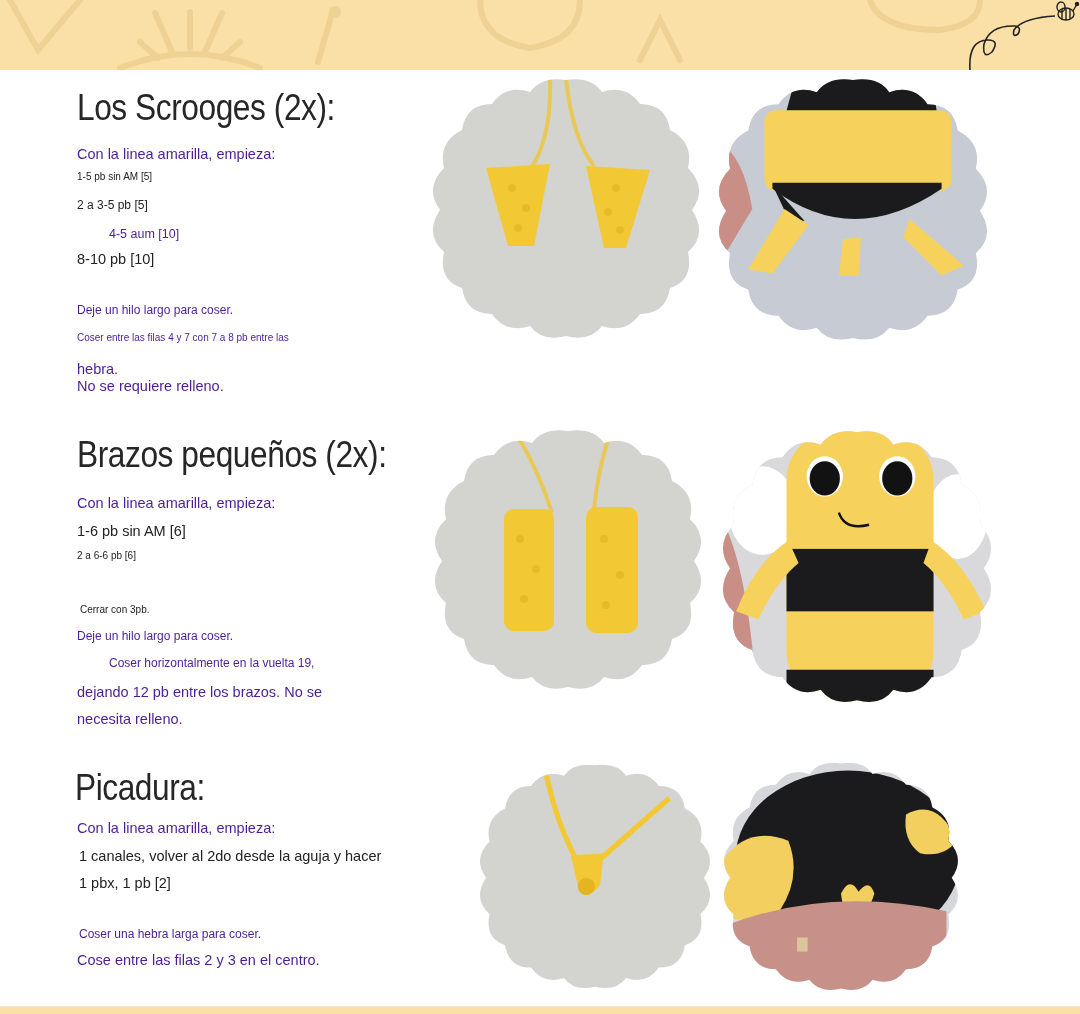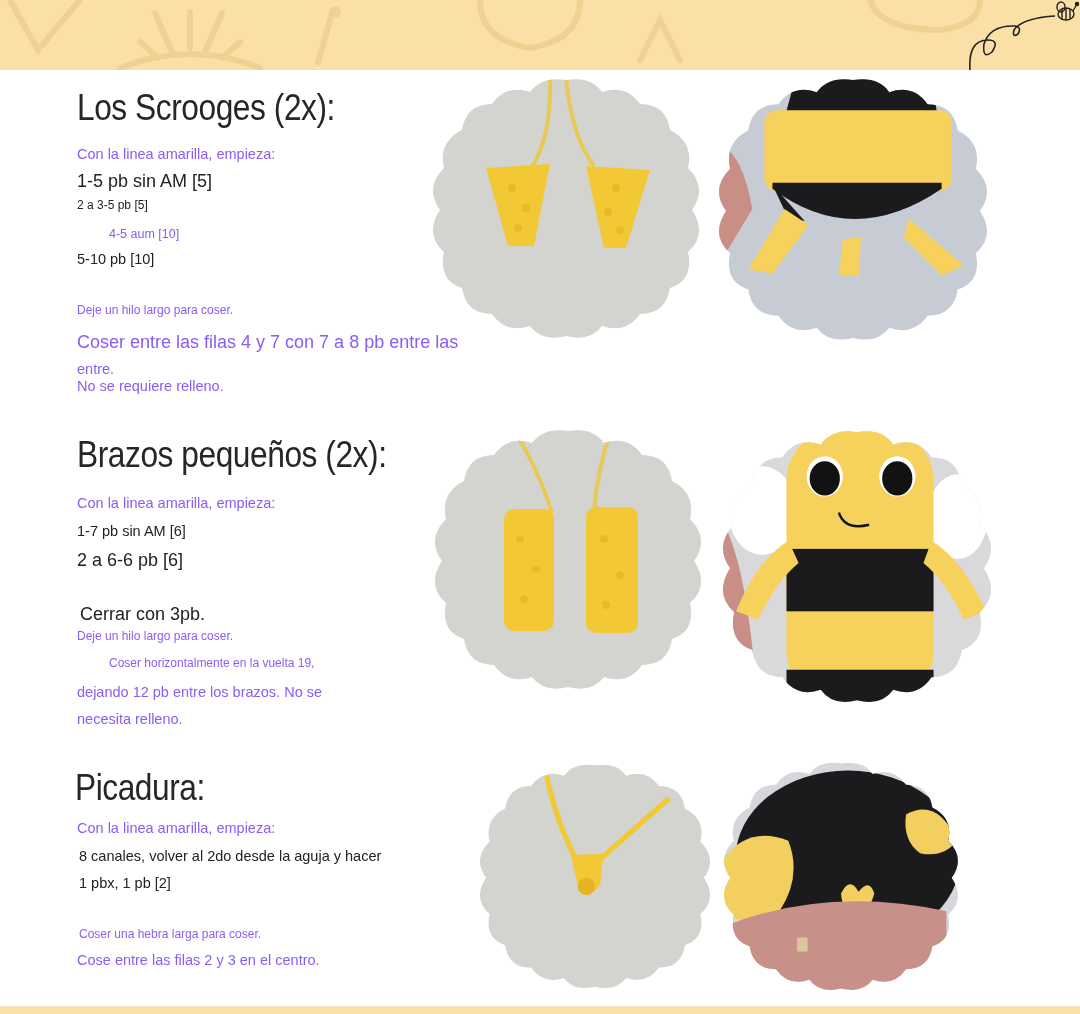--- a/index.html
+++ b/index.html
@@ -9,22 +9,22 @@
     .top-banner { position: absolute; left: 0; top: 0; width: 1080px; height: 70px; background: #fae0a6; overflow: hidden; }
     .top-banner svg.doodles { position: absolute; left: 0; top: 0; }
     .bee-deco { position: absolute; right: 0; top: 0; width: 120px; height: 70px; }
     .bottom-banner { position: absolute; left: 0; bottom: 0; width: 1080px; height: 8px; background: #fae0a6; border-top: 1px solid #f6e8c4; }
 
     .page { position: absolute; left: 0; top: 70px; width: 1080px; height: 936px; background: #ffffff; }
 
     .section { position: absolute; left: 0; width: 980px; }
     .text-col { position: absolute; left: 77px; }
     .section-title { font-family: "Liberation Sans", sans-serif; font-size: 36px; color: #262626; letter-spacing: -0.5px; transform: scaleX(0.88); transform-origin: left top; white-space: nowrap; line-height: 1.1; }
-    .line { font-size: 15px; color: #8b5cf6; white-space: nowrap; line-height: 1.2; position: absolute; left: 0; }
-    .line.sm { font-size: 18px; }
+    .line { font-size: 15px; color: #4c1d95; white-space: nowrap; line-height: 1.2; position: absolute; left: 0; }
+    .line.sm { font-size: 10px; }
     .line.md { font-size: 14.5px; }
     .line.lg { font-size: 12px; }
     .line.dark { color: #222; }
 
     .photo { position: absolute; }
     .photo svg { display: block; }
   </style>
 </head>
 <body>
 
@@ -61,24 +61,24 @@
 
 <div class="page">
 
   <div class="section" style="top:0;height:350px;">
     <div class="text-col" style="top:18px;width:360px;">
       <div class="section-title">Los Scrooges (2x):</div>
       <div class="line md" style="top:58px;">Con la linea amarilla, empieza:</div>
       <div class="line sm dark" style="top:83px;">1-5 pb sin AM [5]</div>
       <div class="line lg dark" style="top:110px;">2 a 3-5 pb [5]</div>
       <div class="line sm" style="top:139px;font-size:12.5px;margin-left:32px;">4-5 aum [10]</div>
-      <div class="line md dark" style="top:163px;">5-10 pb [10]</div>
+      <div class="line md dark" style="top:163px;">8-10 pb [10]</div>
       <div class="line lg" style="top:215px;">Deje un hilo largo para coser.</div>
       <div class="line sm" style="top:244px;">Coser entre las filas 4 y 7 con 7 a 8 pb entre las</div>
-      <div class="line md" style="top:273px;">entre.</div>
+      <div class="line md" style="top:273px;">hebra.</div>
       <div class="line md" style="top:290px;">No se requiere relleno.</div>
     </div>
 
     <div class="photo" style="left:426px;top:8px;">
       <svg width="280" height="260" viewBox="0 0 280 260">
         <defs>
           <clipPath id="sc1">
               <path d="M140 2 Q165 -2 176 14 Q200 6 214 26 Q240 26 244 52 Q268 64 262 90 Q282 110 266 132 Q282 156 262 174 Q268 202 244 210 Q240 236 214 236 Q200 256 176 248 Q164 264 140 258 Q116 264 104 248 Q80 256 66 236 Q40 236 36 210 Q12 202 18 174 Q-2 156 14 132 Q-2 110 18 90 Q12 64 36 52 Q40 26 66 26 Q80 6 104 14 Q116 -2 140 2 Z"></path>
             </clipPath>
         </defs>
@@ -119,21 +119,21 @@
           <path d="M130 160 L126 196 L146 196 L148 158 Z" fill="#f6d25c"></path>
         </g>
       </svg>
     </div>
   </div>
 
   <div class="section" style="top:355px;height:360px;">
     <div class="text-col" style="top:10px;width:360px;">
       <div class="section-title">Brazos pequeños (2x):</div>
       <div class="line md" style="top:60px;">Con la linea amarilla, empieza:</div>
-      <div class="line md dark" style="top:88px;">1-7 pb sin AM [6]</div>
+      <div class="line md dark" style="top:88px;">1-6 pb sin AM [6]</div>
       <div class="line sm dark" style="top:115px;">2 a 6-6 pb [6]</div>
       <div class="line sm dark" style="top:169px;left:3px;">Cerrar con 3pb.</div>
       <div class="line lg" style="top:194px;">Deje un hilo largo para coser.</div>
       <div class="line lg" style="top:221px;margin-left:32px;">Coser horizontalmente en la vuelta 19,</div>
       <div class="line md" style="top:249px;">dejando 12 pb entre los brazos. No se</div>
       <div class="line md" style="top:276px;">necesita relleno.</div>
     </div>
 
     <div class="photo" style="left:428px;top:0px;">
       <svg width="280" height="268" viewBox="0 0 280 260">
@@ -184,21 +184,21 @@
           <path d="M214 110 Q246 130 268 180 L246 188 Q228 150 206 132 Z" fill="#f6d25c"></path>
         </g>
       </svg>
     </div>
   </div>
 
   <div class="section" style="top:690px;height:246px;">
     <div class="text-col" style="left:75px;top:8px;width:380px;">
       <div class="section-title">Picadura:</div>
       <div class="line md" style="left:2px;top:52px;">Con la linea amarilla, empieza:</div>
-      <div class="line md dark" style="left:4px;top:80px;">8 canales, volver al 2do desde la aguja y hacer</div>
+      <div class="line md dark" style="left:4px;top:80px;">1 canales, volver al 2do desde la aguja y hacer</div>
       <div class="line md dark" style="left:4px;top:107px;">1 pbx, 1 pb [2]</div>
       <div class="line lg" style="left:4px;top:159px;">Coser una hebra larga para coser.</div>
       <div class="line md" style="left:2px;top:184px;">Cose entre las filas 2 y 3 en el centro.</div>
     </div>
 
     <div class="photo" style="left:474px;top:-6px;">
       <svg width="242" height="244" viewBox="0 0 280 260">
         <defs>
           <clipPath id="sc5">
               <path d="M140 2 Q165 -2 176 14 Q200 6 214 26 Q240 26 244 52 Q268 64 262 90 Q282 110 266 132 Q282 156 262 174 Q268 202 244 210 Q240 236 214 236 Q200 256 176 248 Q164 264 140 258 Q116 264 104 248 Q80 256 66 236 Q40 236 36 210 Q12 202 18 174 Q-2 156 14 132 Q-2 110 18 90 Q12 64 36 52 Q40 26 66 26 Q80 6 104 14 Q116 -2 140 2 Z"></path>

